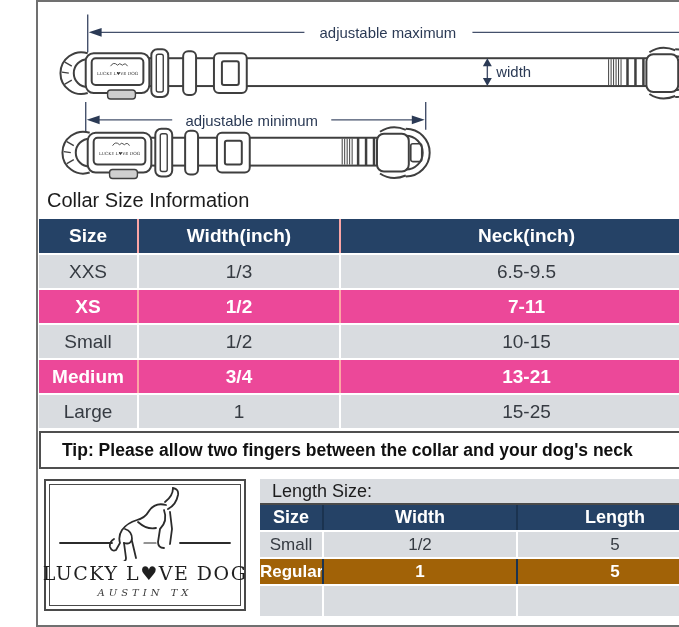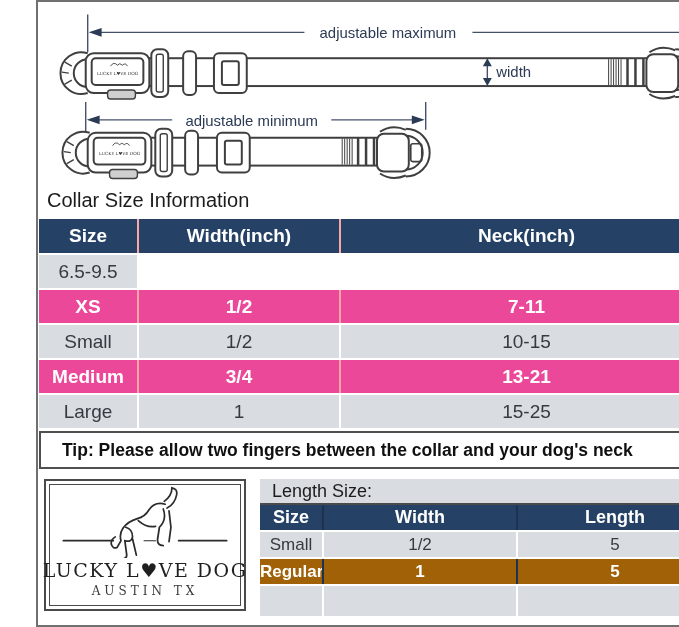--- a/index.html
+++ b/index.html
@@ -33,22 +33,22 @@
   
   .bottom{display:flex;margin-top:10px;padding-left:6px;align-items:flex-start;}
   .logo-box{width:202px;height:132px;box-sizing:border-box;border:2px solid #4a4a4a;
             padding:3px;background:#fff;}
   .logo-inner{border:1px solid #4a4a4a;height:100%;box-sizing:border-box;display:flex;
               flex-direction:column;align-items:center;justify-content:flex-end;
               padding-bottom:7px;}
   .dog-svg{display:block;margin-bottom:1px;}
   .brand-name{font-family:"DejaVu Serif","Liberation Serif",serif;font-size:19px;
               letter-spacing:1.5px;color:#1f1f1f;white-space:nowrap;}
-  .brand-loc{font-family:"DejaVu Serif","Liberation Serif",serif;font-size:12px;
-             letter-spacing:4px;color:#3a3a3a;margin-top:3px;}
+  .brand-loc{font-family:"DejaVu Serif","Liberation Serif",serif;font-size:10px;
+             letter-spacing:4px;color:#3a3a3a;margin-top:3px;font-style:italic;}
   
   .leash{margin-left:14px;width:452px;height:140px;overflow:hidden;}
   .ltitle{background:#d9dce0;font-size:18px;color:#1c1c1c;height:26px;line-height:24px;
           padding-left:12px;box-sizing:border-box;border-bottom:2px solid #4a4a4a;}
   .lrow{display:grid;grid-template-columns:62px 194px 1fr;margin-top:2px;}
   .lrow.lhead{margin-top:0;}
   .lcell{text-align:center;font-size:17px;height:25px;line-height:25px;box-sizing:border-box;}
   .lhead .lcell{background:#254266;color:#fff;font-weight:bold;font-size:18px;}
   .lgray .lcell{background:#d9dce0;color:#363b42;}
   .lnavy .lcell{background:#a16207;color:#fff;font-weight:bold;}
@@ -148,20 +148,22 @@
 
   <div class="heading">Collar Size Information</div>
 
   <div class="ctable">
     <div class="crow chead">
       <div class="cell">Size</div>
       <div class="cell">Width(inch)</div>
       <div class="cell">Neck(inch)</div>
     </div>
     <div class="crow rgray">
+      <div class="cell">XXS</div>
+      <div class="cell">1/3</div>
       <div class="cell">6.5-9.5</div>
     </div>
     <div class="crow rnavy">
       <div class="cell">XS</div>
       <div class="cell">1/2</div>
       <div class="cell">7-11</div>
     </div>
     <div class="crow rgray">
       <div class="cell">Small</div>
       <div class="cell">1/2</div>

